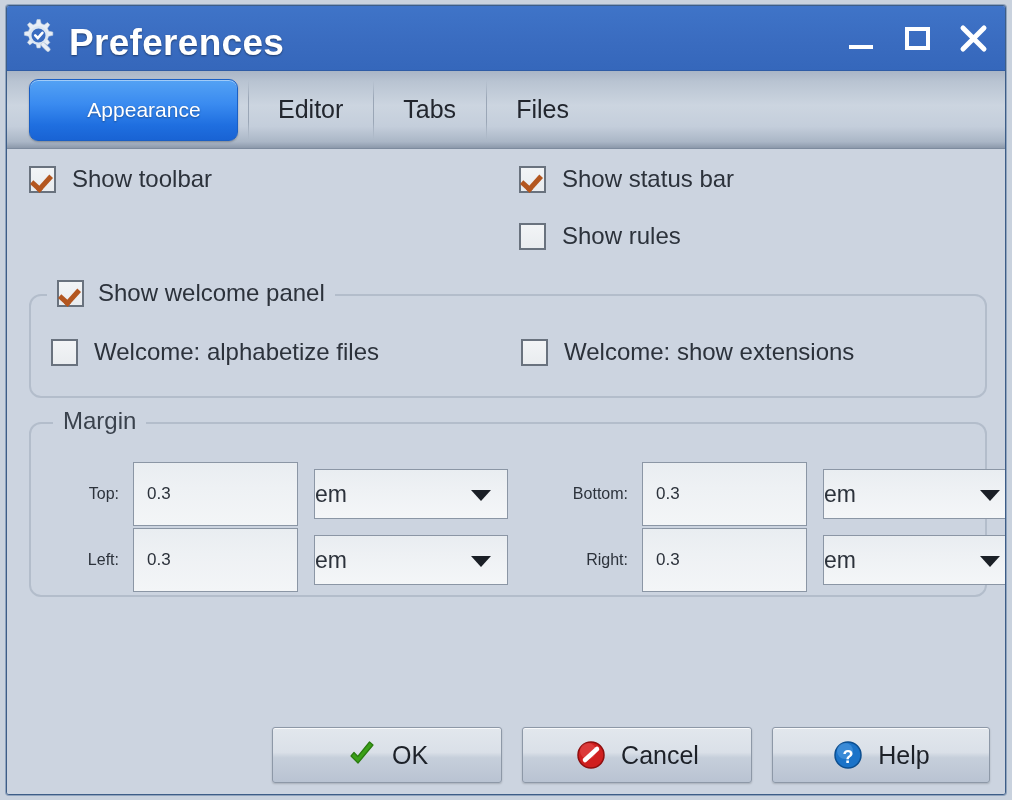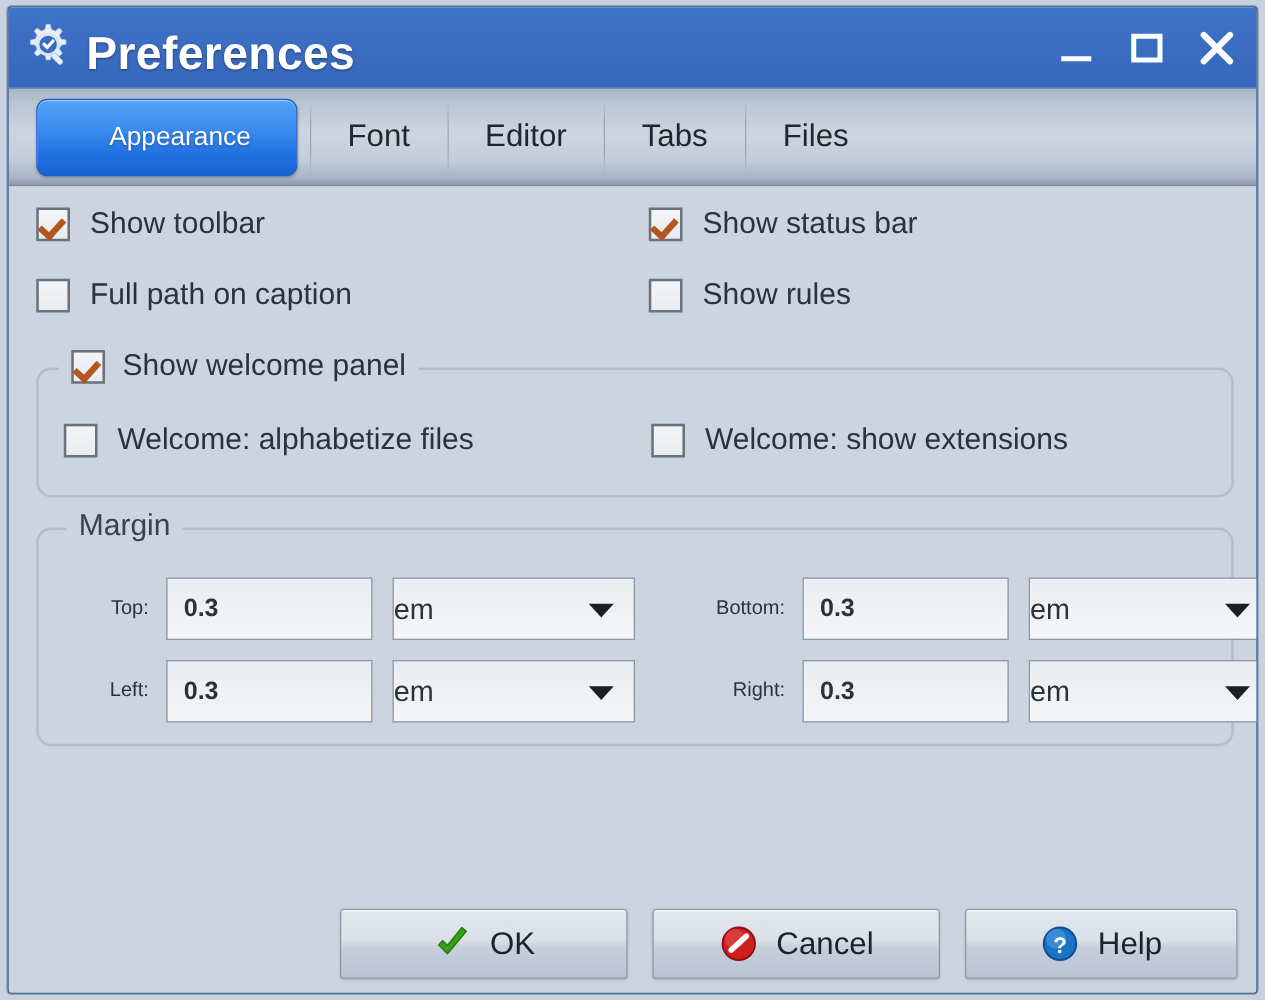--- a/index.html
+++ b/index.html
@@ -200,30 +200,29 @@
     align-items: center;
   }
   .field-label {
     font-size: 16px;
     color: #2c323b;
     text-align: right;
     white-space: nowrap;
   }
   .textinput {
     box-sizing: border-box;
-    height: 50px;
+    height: 64px;
     border: 1px solid #8b96a5;
     background: linear-gradient(to bottom, #e9edf1 0%, #eef1f4 40%, #f3f5f7 100%);
-    font-size: 20px;
+    font-size: 17px;
     color: #2c323b;
     display: flex;
     align-items: center;
     padding-left: 13px;
     cursor: text;
-    font-weight: bold;
   }
   .combo {
     box-sizing: border-box;
     height: 50px;
     border: 1px solid #8b96a5;
     background: linear-gradient(to bottom, #e9edf1 0%, #eef1f4 40%, #f4f6f8 100%);
     font-size: 23px;
     color: #2c323b;
     display: flex;
     align-items: center;
@@ -296,42 +295,37 @@
               <path d="M8 7 L29 28 M29 7 L8 28" stroke="#ffffff" stroke-width="5" stroke-linecap="round"></path>
             </svg>
         </div>
       </div>
     </div>
 
     <div class="tabstrip">
       <div class="tab active">
         <span class="tab-pill">Appearance</span>
       </div>
-      <div class="tab">Font</div>
       <div class="tab">Editor</div>
       <div class="tab">Tabs</div>
       <div class="tab">Files</div>
     </div>
 
     <div class="dialog-body">
 
       <div class="cbrow" style="left:22px; top:16px;">
         <span class="checkbox checked"></span>
         <span class="cb-label">Show toolbar</span>
       </div>
 
       <div class="cbrow" style="left:512px; top:16px;text-align:right;">
         <span class="checkbox checked"></span>
         <span class="cb-label">Show status bar</span>
       </div>
 
-      <div class="cbrow" style="left:22px; top:73px;">
-        <span class="checkbox"></span>
-        <span class="cb-label">Full path on caption</span>
-      </div>
 
       <div class="cbrow" style="left:512px; top:73px;">
         <span class="checkbox"></span>
         <span class="cb-label">Show rules</span>
       </div>
 
       <div class="groupbox" style="left:22px; top:145px; width:958px; height:104px;">
         <div class="group-title" style="left:16px;">
           <span class="checkbox checked"></span>
           <span class="cb-label">Show welcome panel</span>

